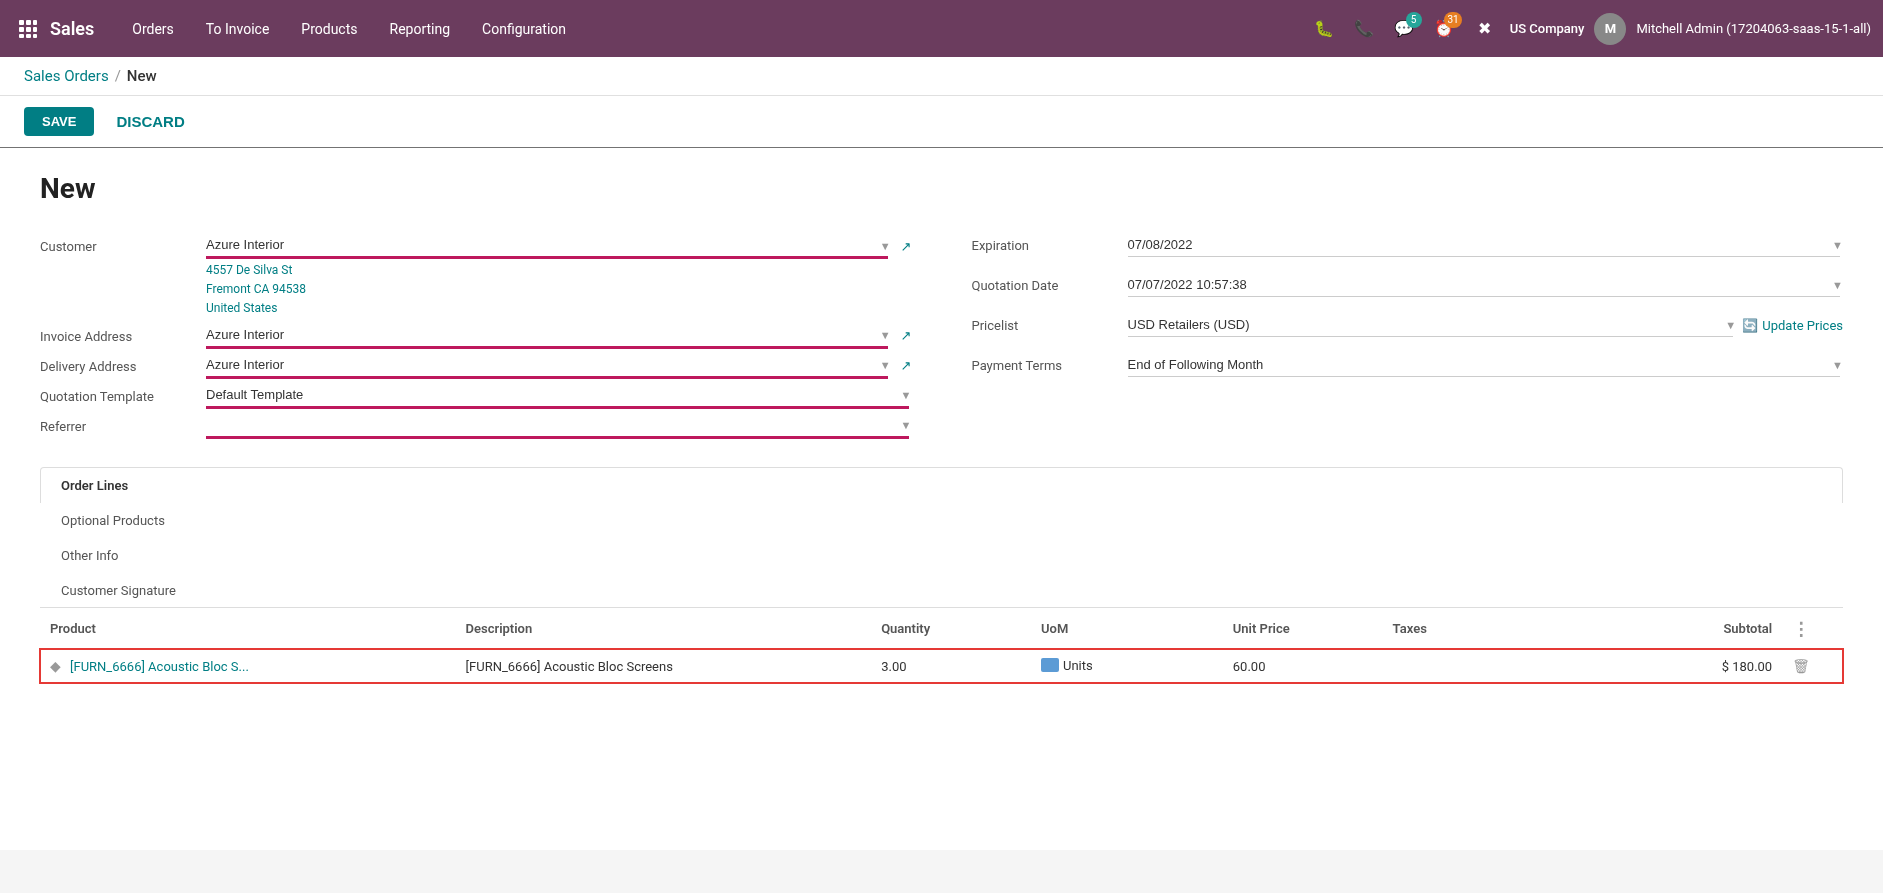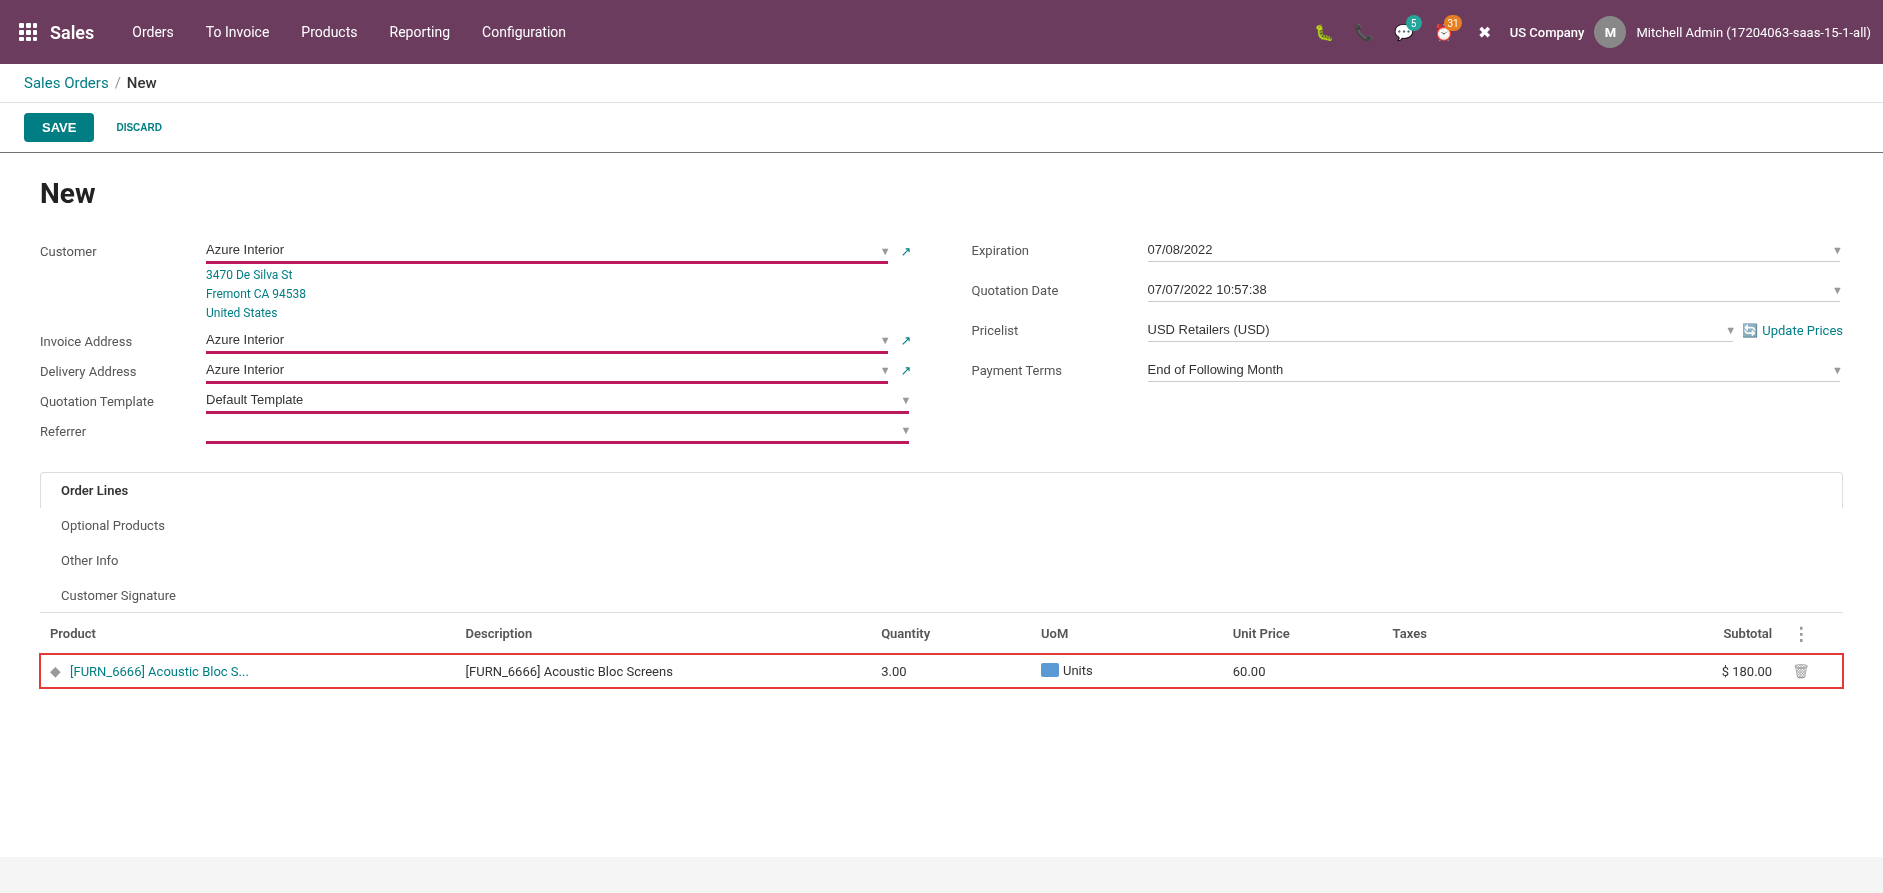--- a/index.html
+++ b/index.html
@@ -2,21 +2,21 @@
 <html><head>
   <meta charset="utf-8">
   <style>
     * { box-sizing: border-box; margin: 0; padding: 0; }
     body { font-family: -apple-system, BlinkMacSystemFont, 'Segoe UI', Roboto, sans-serif; font-size: 13px; color: #333; background: #f5f5f5; }
 
     
     .topnav {
       background: #6b3c5e;
       color: #fff;
-      height: 64px;
+      height: 57px;
       display: flex;
       align-items: center;
       padding: 0 12px;
       gap: 0;
     }
     .topnav-grid-icon {
       width: 32px; height: 32px; display: flex; align-items: center; justify-content: center; cursor: pointer; margin-right: 6px;
     }
     .topnav-app-name {
       font-size: 18px; font-weight: 600; color: #fff; margin-right: 24px;
@@ -55,21 +55,21 @@
     .action-bar {
       background: #fff; padding: 10px 24px; border-bottom: 1px solid #737373;
       display: flex; align-items: center; gap: 10px;
     }
     .btn-save {
       background: #017e84; color: #fff; border: none; padding: 7px 18px;
       border-radius: 4px; cursor: pointer; font-size: 13px; font-weight: 600;
     }
     .btn-discard {
       background: transparent; color: #017e84; border: none; padding: 7px 12px;
-      border-radius: 4px; cursor: pointer; font-size: 10px; font-weight: 600;
+      border-radius: 4px; cursor: pointer; font-size: 15px; font-weight: 600;
     }
 
     
     .main-content { background: #fff; margin: 0; padding: 24px 40px; min-height: calc(100vh - 120px); }
     .form-title { font-size: 28px; font-weight: 700; color: #222; margin-bottom: 28px; }
 
     
     .form-grid { display: grid; grid-template-columns: 1fr 1fr; gap: 0 60px; margin-bottom: 28px; }
     .form-section { display: flex; flex-direction: column; gap: 4px; }
     .form-row { display: flex; align-items: flex-start; gap: 16px; }
@@ -84,21 +84,21 @@
     .select-arrow { color: #999; font-size: 11px; margin-left: -14px; pointer-events: none; }
     .form-link-icon { color: #017e84; cursor: pointer; font-size: 13px; margin-left: 4px; }
     .address-text { color: #017e84; font-size: 12px; line-height: 1.6; margin-top: 2px; padding-left: 0; }
 
     
     .right-form-row { display: flex; align-items: center; gap: 16px; margin-bottom: 12px; }
     .right-label { min-width: 140px; color: #555; font-size: 13px; }
     .right-value { flex: 1; display: flex; align-items: center; gap: 6px; }
     .right-input {
       border: none; border-bottom: 1px solid #ccc; padding: 4px 0; font-size: 13px;
-      color: #333; background: transparent; outline: none; flex: 1; margin-left: 20px;
+      color: #333; background: transparent; outline: none; flex: 1;
     }
     .update-prices-btn {
       color: #017e84; cursor: pointer; font-size: 13px; display: flex; align-items: center; gap: 4px; white-space: nowrap;
     }
 
     
     .tabs-bar { display: flex; border-bottom: 1px solid #ddd; margin-bottom: 0; flex-direction: column; }
     .tab {
       padding: 10px 20px; cursor: pointer; font-size: 13px; color: #555;
       border: 1px solid transparent; border-bottom: none; margin-bottom: -1px;
@@ -194,21 +194,21 @@
           <div class="form-label">Customer</div>
           <div class="form-field-wrapper">
             <div class="form-select-wrapper">
               <select class="form-select">
                 <option>Azure Interior</option>
               </select>
               <span class="select-arrow">▼</span>
               <span class="form-link-icon">↗</span>
             </div>
             <div class="address-text">
-              <span>3470 De Silva St</span><br>
+              <span>4557 De Silva St</span><br>
               <span>Fremont CA 94538</span><br>
               <span>United States</span>
             </div>
           </div>
         </div>
 
         <div class="form-row">
           <div class="form-label">Invoice Address</div>
           <div class="form-field-wrapper">
             <div class="form-select-wrapper">

